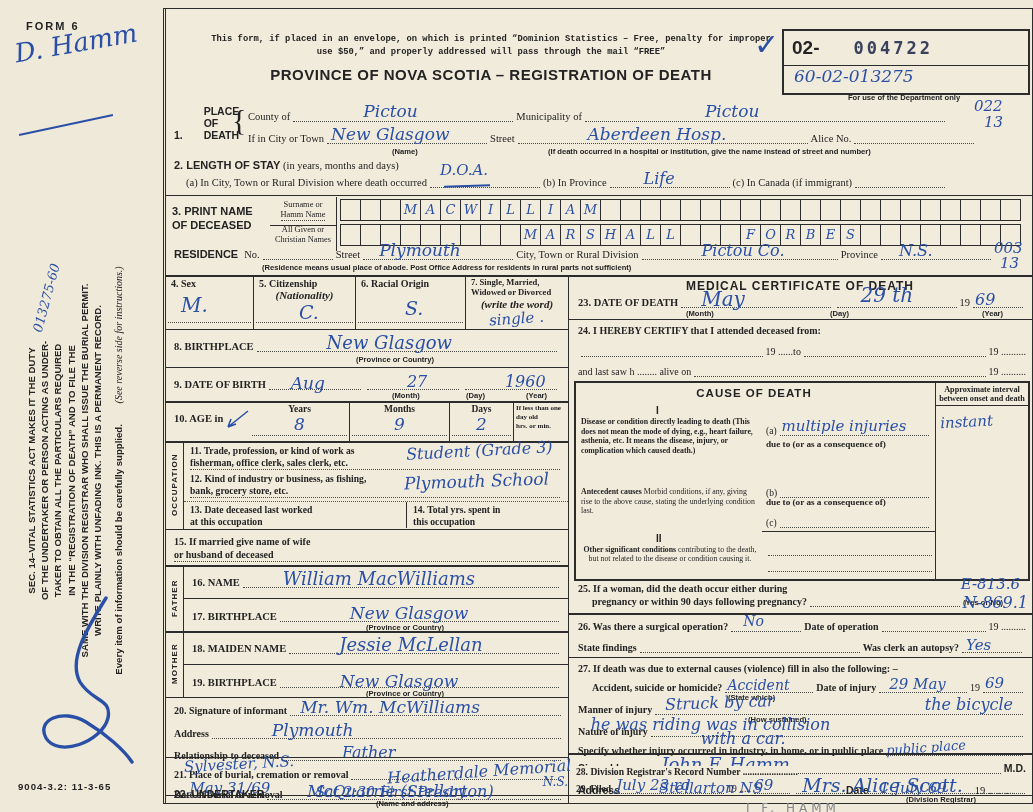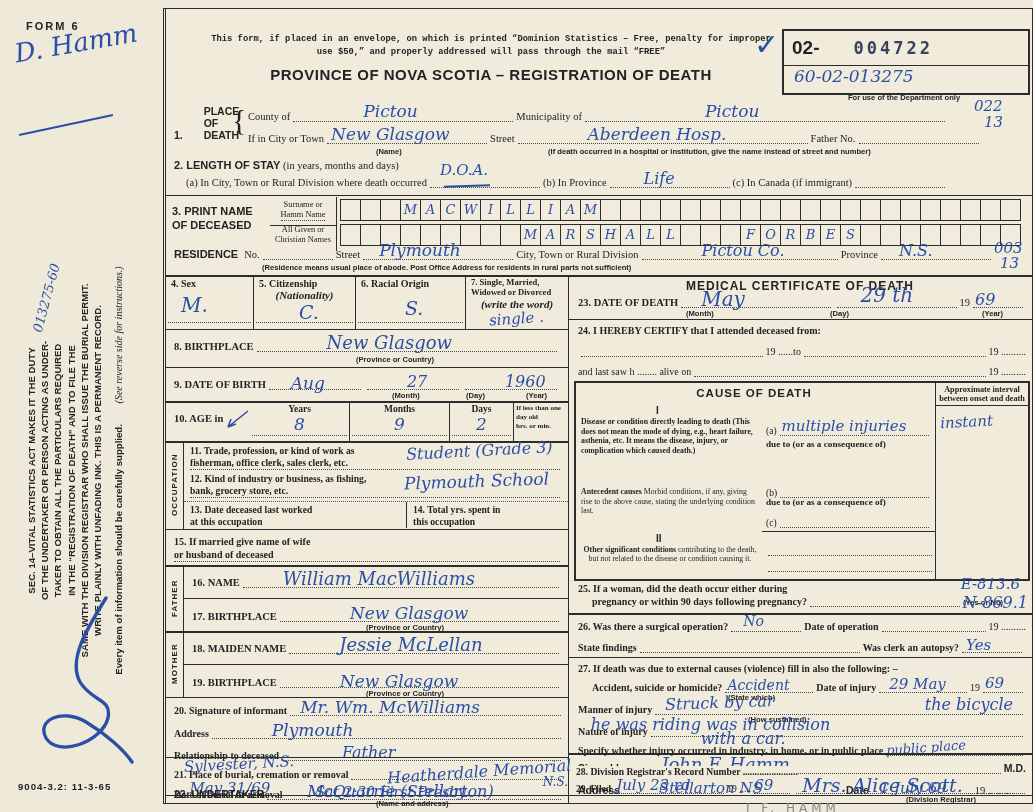--- a/index.html
+++ b/index.html
@@ -102,24 +102,24 @@
     </div>
     <div class="abs row" style="left:82px;top:122px;width:776px;font-size:10.5px;">
       <span>If in City or Town</span>
       <span class="dotfill" style="max-width:160px;">
           <span class="hw" style="position:absolute;left:4px;bottom:-1px;font-size:17px;">New Glasgow</span>
         </span>
       <span>Street</span>
       <span class="dotfill" style="max-width:290px;">
           <span class="hw" style="position:absolute;left:70px;bottom:-1px;font-size:17px;">Aberdeen Hosp.</span>
         </span>
-      <span>Father No.</span>
+      <span>Alice No.</span>
       <span class="dotfill" style="max-width:120px;"></span>
     </div>
-    <div class="abs note" style="left:210px;top:138px;">(Name)</div>
+    <div class="abs note" style="left:226px;top:138px;">(Name)</div>
     <div class="abs note" style="left:382px;top:138px;">(If death occurred in a hospital or institution, give the name instead of street and number)</div>
 
     <div class="abs" style="left:8px;top:150px;font-size:10.5px;">
       <span class="sans" style="font-size:11px;">2. LENGTH OF STAY</span>
       <span>(in years, months and days)</span>
     </div>
     <div class="abs row" style="left:20px;top:166px;width:838px;font-size:10.5px;">
       <span>(a) In City, Town or Rural Division where death occurred</span>
       <span class="dotfill" style="max-width:110px;">
         <span class="hw" style="position:absolute;left:10px;bottom:8px;font-size:15px;">D.O.A.</span>

